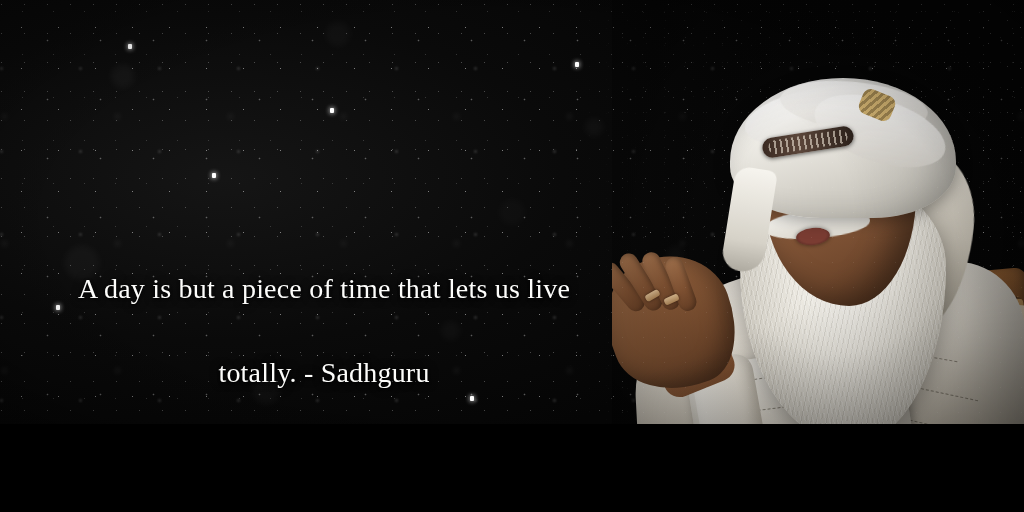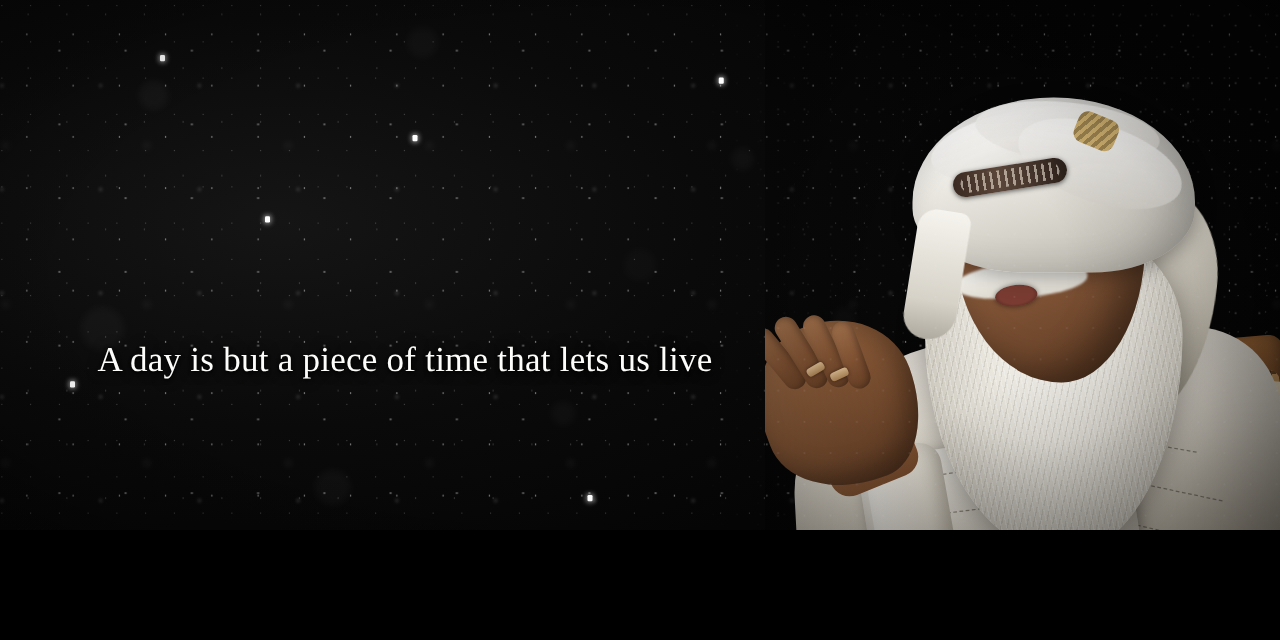--- a/index.html
+++ b/index.html
@@ -458,15 +458,16 @@
     <div class="turban-tail"></div>
 
     <div class="subject-shadow"></div>
     <div class="subject-dust"></div>
   </div>
 
   <div class="vignette"></div>
 
   <div class="quote-block">
     <div>A day is but a piece of time that lets us live</div>
+    <div>totally. - Sadhguru</div>
   </div>
 
 </div>
 
 </body></html>

